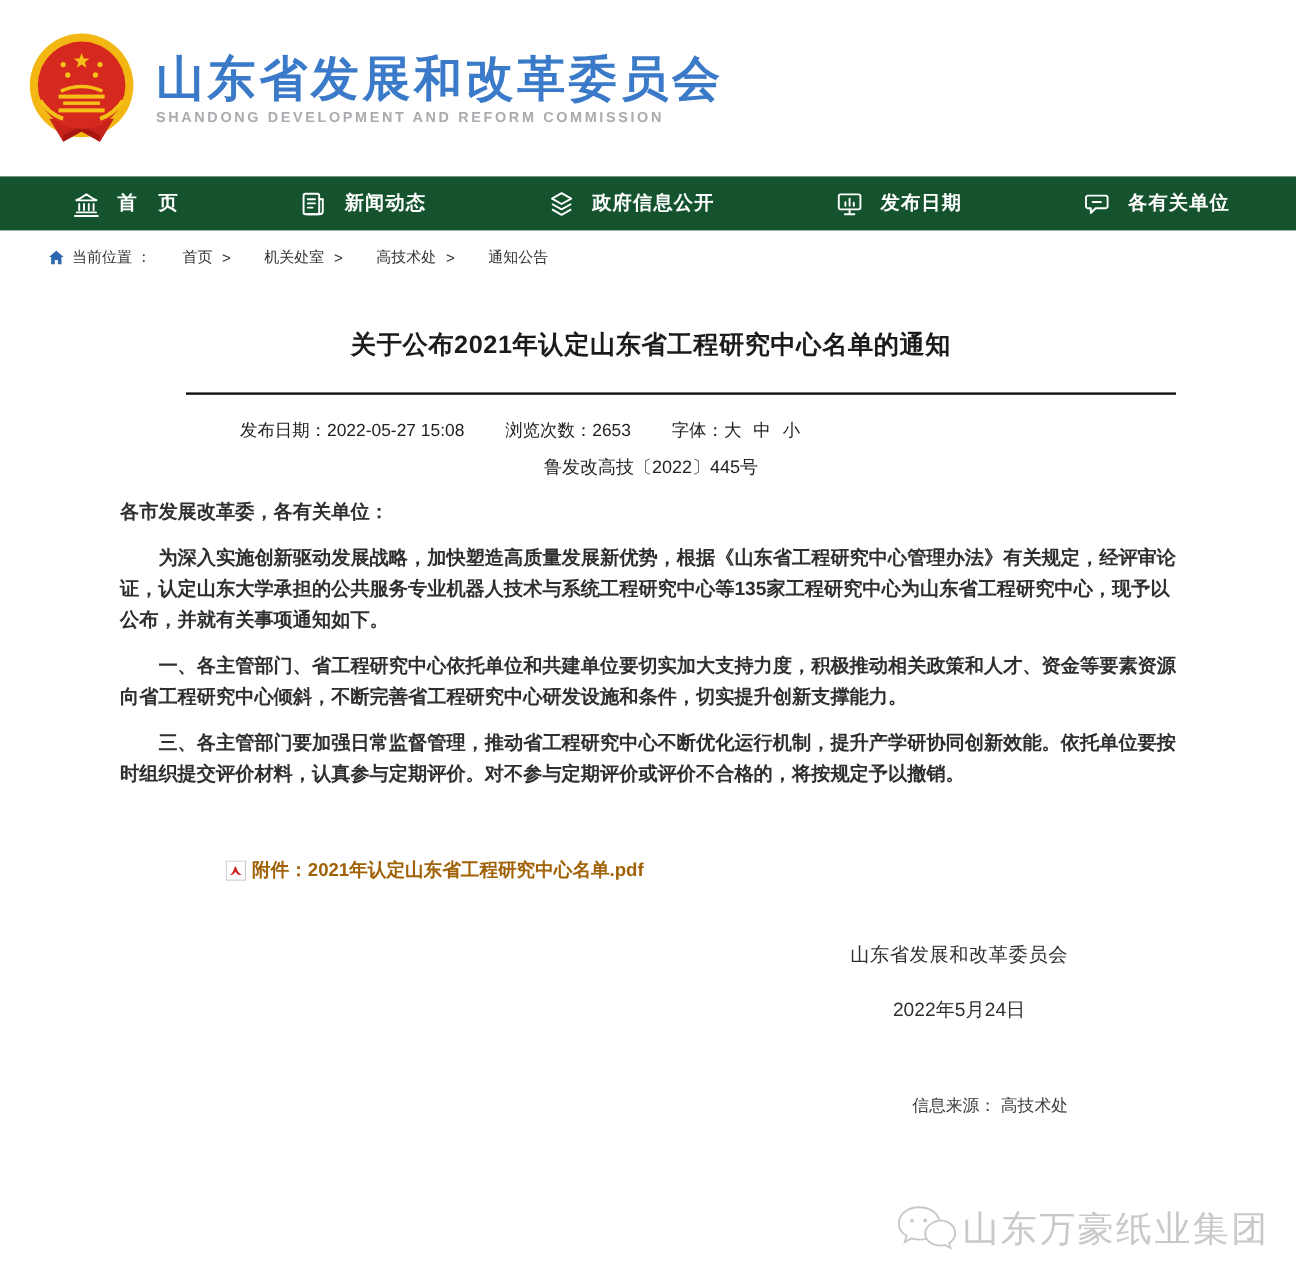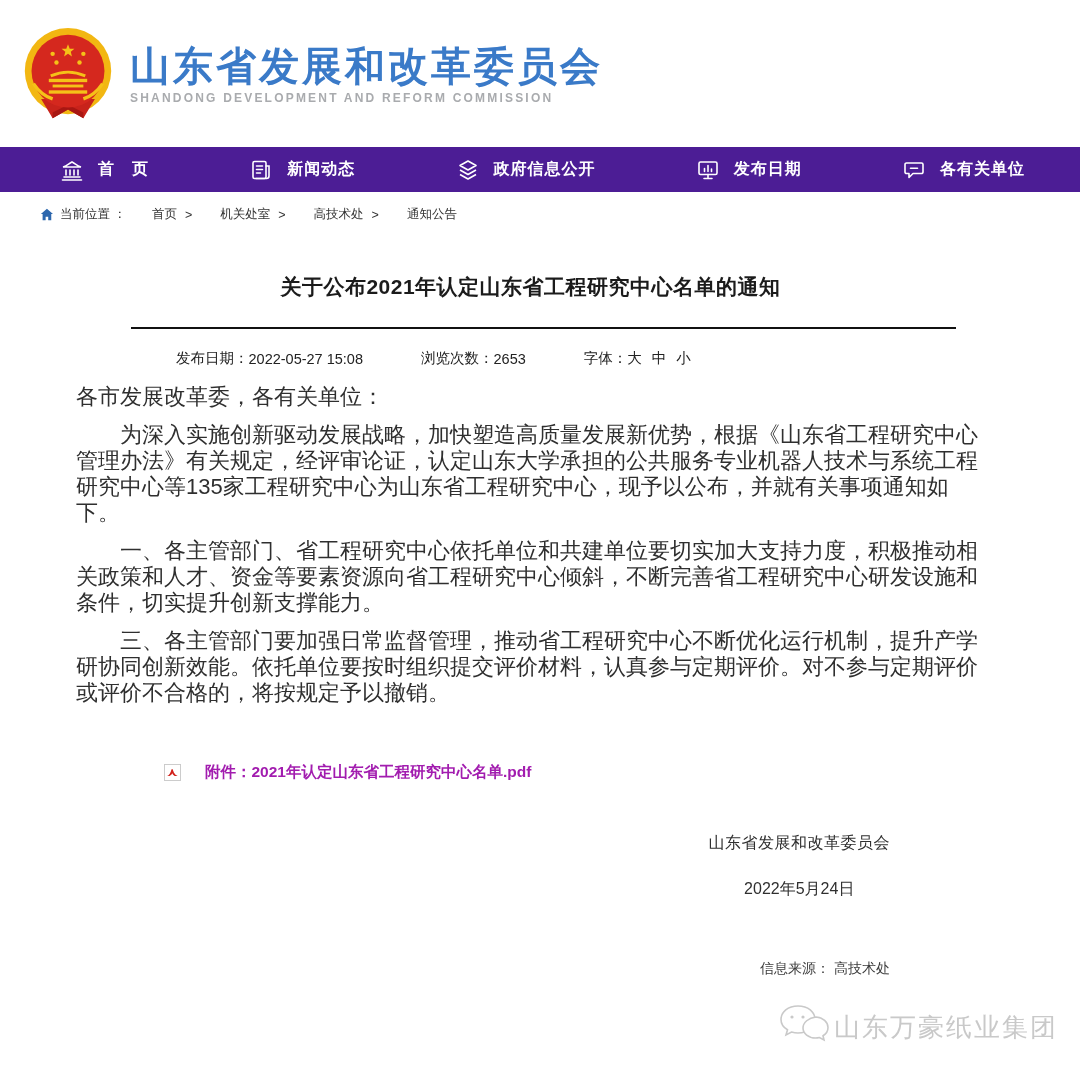--- a/index.html
+++ b/index.html
@@ -8,59 +8,59 @@
   .page { position:relative; width:1080px; height:1067px; margin:0 auto; background:#fff; overflow:hidden; }
 
   
   .site-header { display:flex; align-items:center; height:147px; padding-left:20px; background:#fff; }
   .emblem { width:96px; height:96px; flex:0 0 auto; }
   .titles { margin-left:14px; }
   .site-title { font-size:40px; font-weight:bold; color:#3a7ac8; letter-spacing:3px; line-height:1.15; }
   .site-subtitle { margin-top:2px; font-size:12px; color:#a9abae; letter-spacing:2.2px; font-weight:bold; }
 
   
-  .main-nav { display:flex; align-items:center; justify-content:space-between; height:45px; background:#4c1d95; padding:0 55px 0 60px; }
+  .main-nav { display:flex; align-items:center; justify-content:space-between; height:45px; background:#14532d; padding:0 55px 0 60px; }
   .nav-item { display:flex; align-items:center; gap:14px; color:#fff; font-size:16px; font-weight:bold; text-decoration:none; letter-spacing:1px; cursor:pointer; }
   .nav-icon { display:inline-flex; width:24px; height:24px; }
   .nav-icon svg { width:100%; height:100%; }
 
   
   .breadcrumb { display:flex; align-items:center; gap:6px; padding:14px 0 0 40px; font-size:12.5px; color:#333; }
   .breadcrumb a { color:#333; text-decoration:none; cursor:pointer;margin-left:20px; }
   .crumb-sep { margin:0 2px; color:#333; }
   .home-icon { display:inline-flex; width:14px; height:13px; }
 
   
-  .article { padding:0 95px 0 76px; }
+  .article { padding:0 95px 0 100px; }
   .article-title { margin-top:50px; text-align:center; font-size:21px; font-weight:bold; color:#1b1b1b; letter-spacing:0.5px; }
   .title-rule { height:2px; background:#111; margin:26px 0 0 55px; width:825px; }
 
-  .meta-row { display:flex; align-items:center; gap:58px; margin:20px 0 0 100px; font-size:14.5px; color:#222; }
+  .meta-row { display:flex; align-items:center; gap:34px; margin:20px 0 0 100px; font-size:14.5px; color:#222; }
   .meta-item { display:flex; align-items:center; }
   .font-options { display:flex; gap:10px; }
   .font-options a { color:#222; text-decoration:none; cursor:pointer; }
 
   .doc-number { margin-top:12px; text-align:center; font-size:15px; color:#222; }
 
-  .body-text { margin-top:16px; font-size:22px; line-height:26px; color:#2f2f2f; }
+  .body-text { margin-top:16px; font-size:16px; line-height:26px; color:#2f2f2f;font-weight:bold; }
   .body-text p { margin-top:12px; text-indent:2em; }
   .body-text p.salutation { text-indent:0; }
 
   .attachment-row { display:flex; align-items:center; gap:5px; margin:56px 0 0 88px; font-size:15.5px; font-weight:bold; color:#222; }
-  .attachment-row a { color:#a21caf; text-decoration:none; cursor:pointer;margin-left:19px; }
+  .attachment-row a { color:#a16207; text-decoration:none; cursor:pointer; }
   .pdf-icon { display:inline-flex; width:17px; height:17px; }
 
   .signature-block { margin:50px 95px 0 auto; width:max-content; text-align:center; font-size:16px; color:#2f2f2f; }
   .signature-org { letter-spacing:0.5px; }
   .signature-date { margin-top:25px; }
 
   .source-row { margin:60px 95px 0 auto; width:max-content; font-size:14px; color:#3c3c3c; }
 
   
-  .watermark { position:absolute; right:22px; top:1003px; display:flex; align-items:flex-end; gap:4px; color:#c9c9c9; font-size:26px; letter-spacing:2px; }
+  .watermark { position:absolute; right:22px; top:1003px; display:flex; align-items:flex-end; gap:4px; color:#c9c9c9; font-size:30px; letter-spacing:2px; }
   .wechat-icon { display:inline-flex; width:52px; height:42px; }
 </style>
 </head>
 <body>
 
 <div class="page">
 
   <header class="site-header">
     <span class="emblem">
       <svg viewBox="0 0 100 100">
@@ -172,20 +172,21 @@
       <span class="meta-item">
         <span>字体：</span>
         <span class="font-options">
           <a>大</a>
           <a>中</a>
           <a>小</a>
         </span>
       </span>
     </div>
 
+    <div class="doc-number">鲁发改高技〔2022〕445号</div>
 
     <div class="body-text">
       <p class="salutation">各市发展改革委，各有关单位：</p>
       <p>为深入实施创新驱动发展战略，加快塑造高质量发展新优势，根据《山东省工程研究中心管理办法》有关规定，经评审论证，认定山东大学承担的公共服务专业机器人技术与系统工程研究中心等135家工程研究中心为山东省工程研究中心，现予以公布，并就有关事项通知如下。</p>
       <p>一、各主管部门、省工程研究中心依托单位和共建单位要切实加大支持力度，积极推动相关政策和人才、资金等要素资源向省工程研究中心倾斜，不断完善省工程研究中心研发设施和条件，切实提升创新支撑能力。</p>
       <p>三、各主管部门要加强日常监督管理，推动省工程研究中心不断优化运行机制，提升产学研协同创新效能。依托单位要按时组织提交评价材料，认真参与定期评价。对不参与定期评价或评价不合格的，将按规定予以撤销。</p>
     </div>
 
     <div class="attachment-row">
       <span class="pdf-icon">

